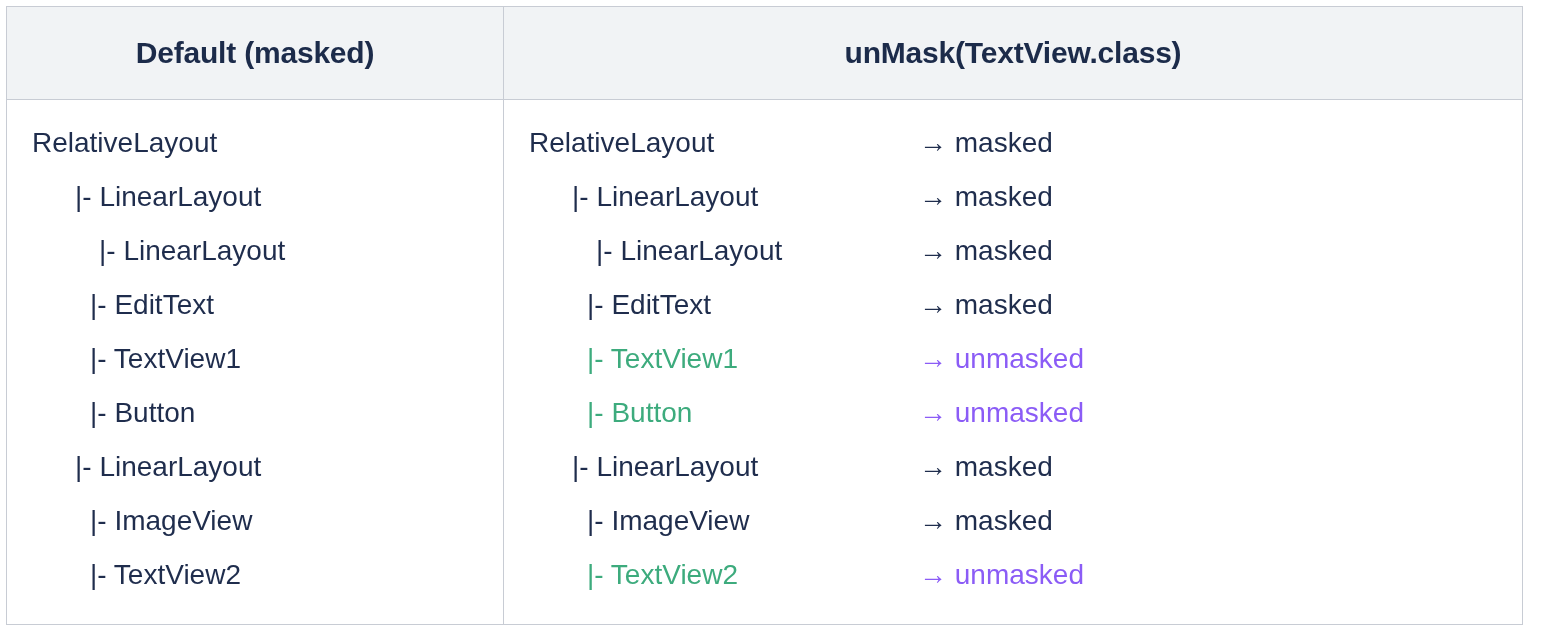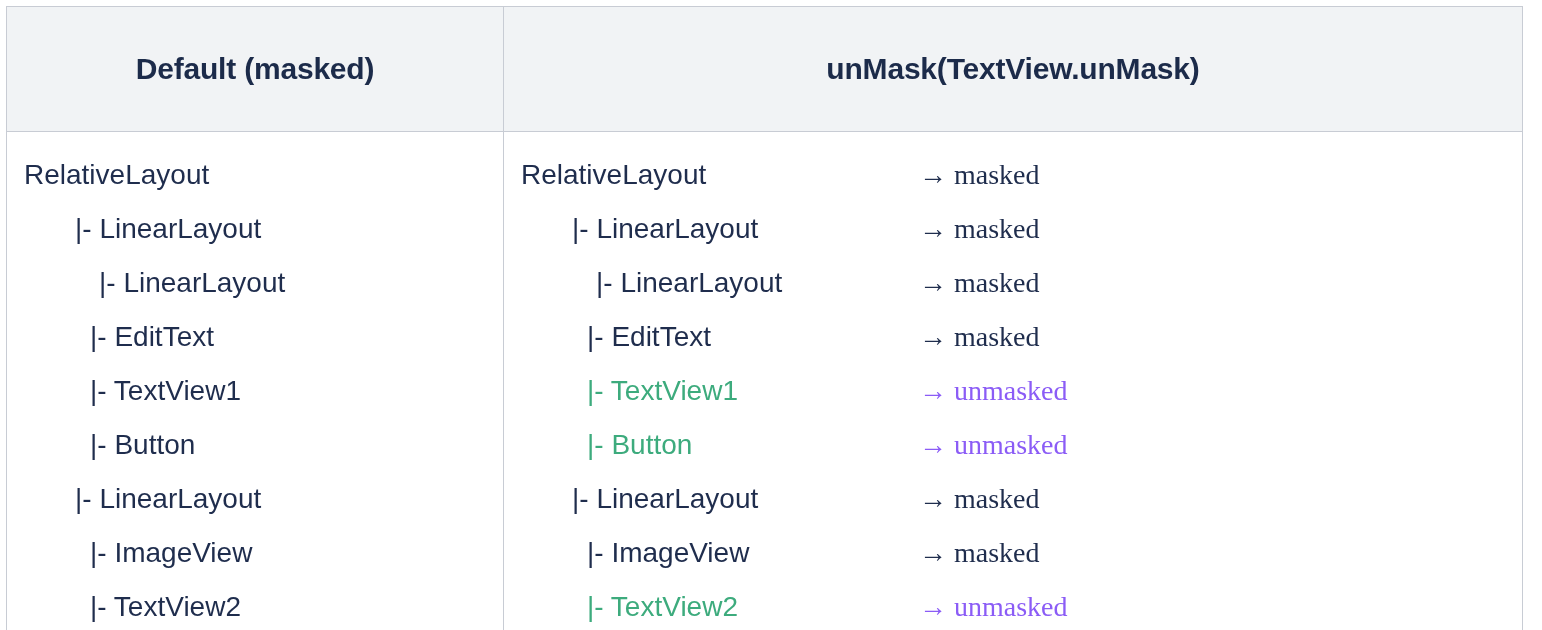--- a/index.html
+++ b/index.html
@@ -34,21 +34,21 @@
   table.compare col.col-right { width: 1019px; }
 
   table.compare th {
     background: #f1f3f5;
     border: 1px solid #c8ccd4;
     color: #1c2b4a;
     font-size: 30px;
     font-weight: bold;
     letter-spacing: -0.2px;
     height: 92px;
-    padding: 16px 10px;
+    padding: 0 10px;
     text-align: center;
     vertical-align: middle;
   }
 
   table.compare td {
     border: 1px solid #c8ccd4;
     background: #ffffff;
     padding: 16px 0 22px 0;
     vertical-align: top;
   }
@@ -72,26 +72,25 @@
 
   .node {
     display: inline-block;
     vertical-align: top;
   }
 
   .status {
     display: inline-block;
     vertical-align: top;
     color: #1f2d4d;
-    font-family: Liberation Serif, serif;
   }
   .tree-row.green .status { color: #8b5cf6; }
 
   
-  .lvl0 .node { margin-left: 17px; }
+  .lvl0 .node { margin-left: 25px; }
   .lvl1 .node { margin-left: 68px; }
   .lvl2 .node { margin-left: 92px; }
   .lvl3 .node { margin-left: 83px; }
 
   
   td.cell-right .tree-row { position: relative; }
   td.cell-right .status {
     position: absolute;
     left: 415px;
     top: 0;
@@ -102,21 +101,21 @@
 
 <div class="page">
   <table class="compare">
     <colgroup>
       <col class="col-left">
       <col class="col-right">
     </colgroup>
     <thead>
       <tr>
         <th>Default (masked)</th>
-        <th>unMask(TextView.unMask)</th>
+        <th>unMask(TextView.class)</th>
       </tr>
     </thead>
     <tbody>
       <tr>
         <td class="cell-left">
           <div class="tree">
 
             <div class="tree-row lvl0">
               <span class="node">RelativeLayout</span>
             </div>

